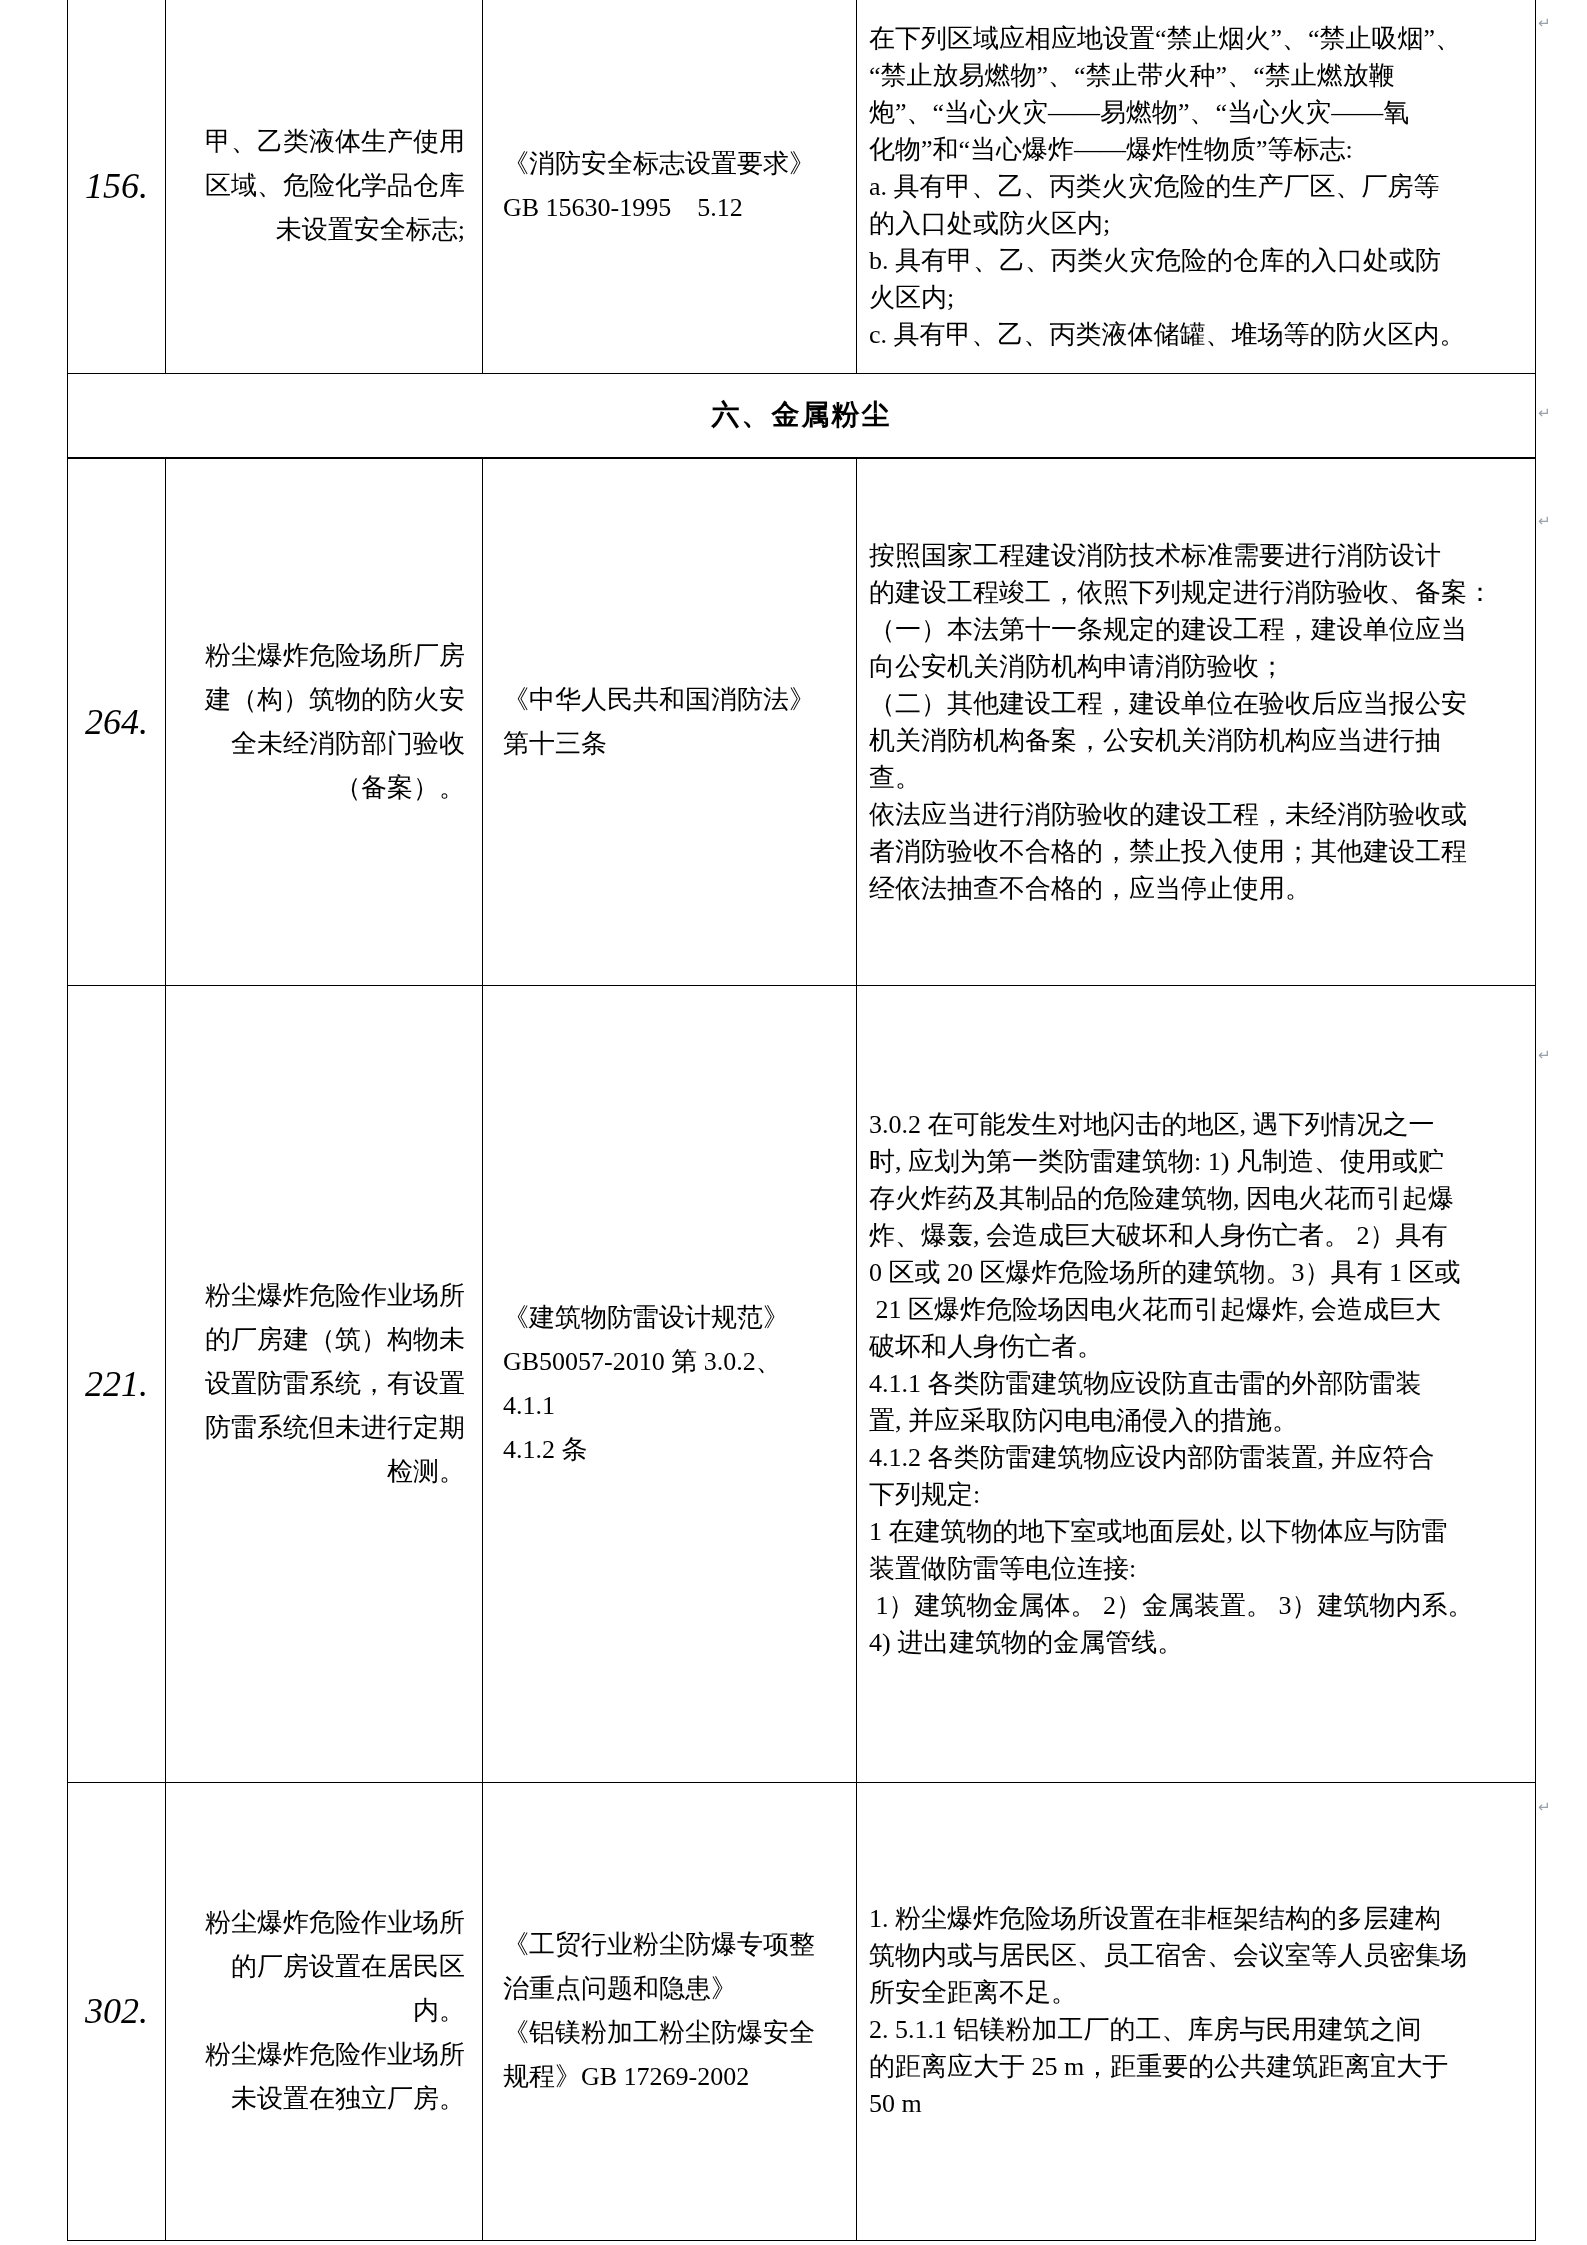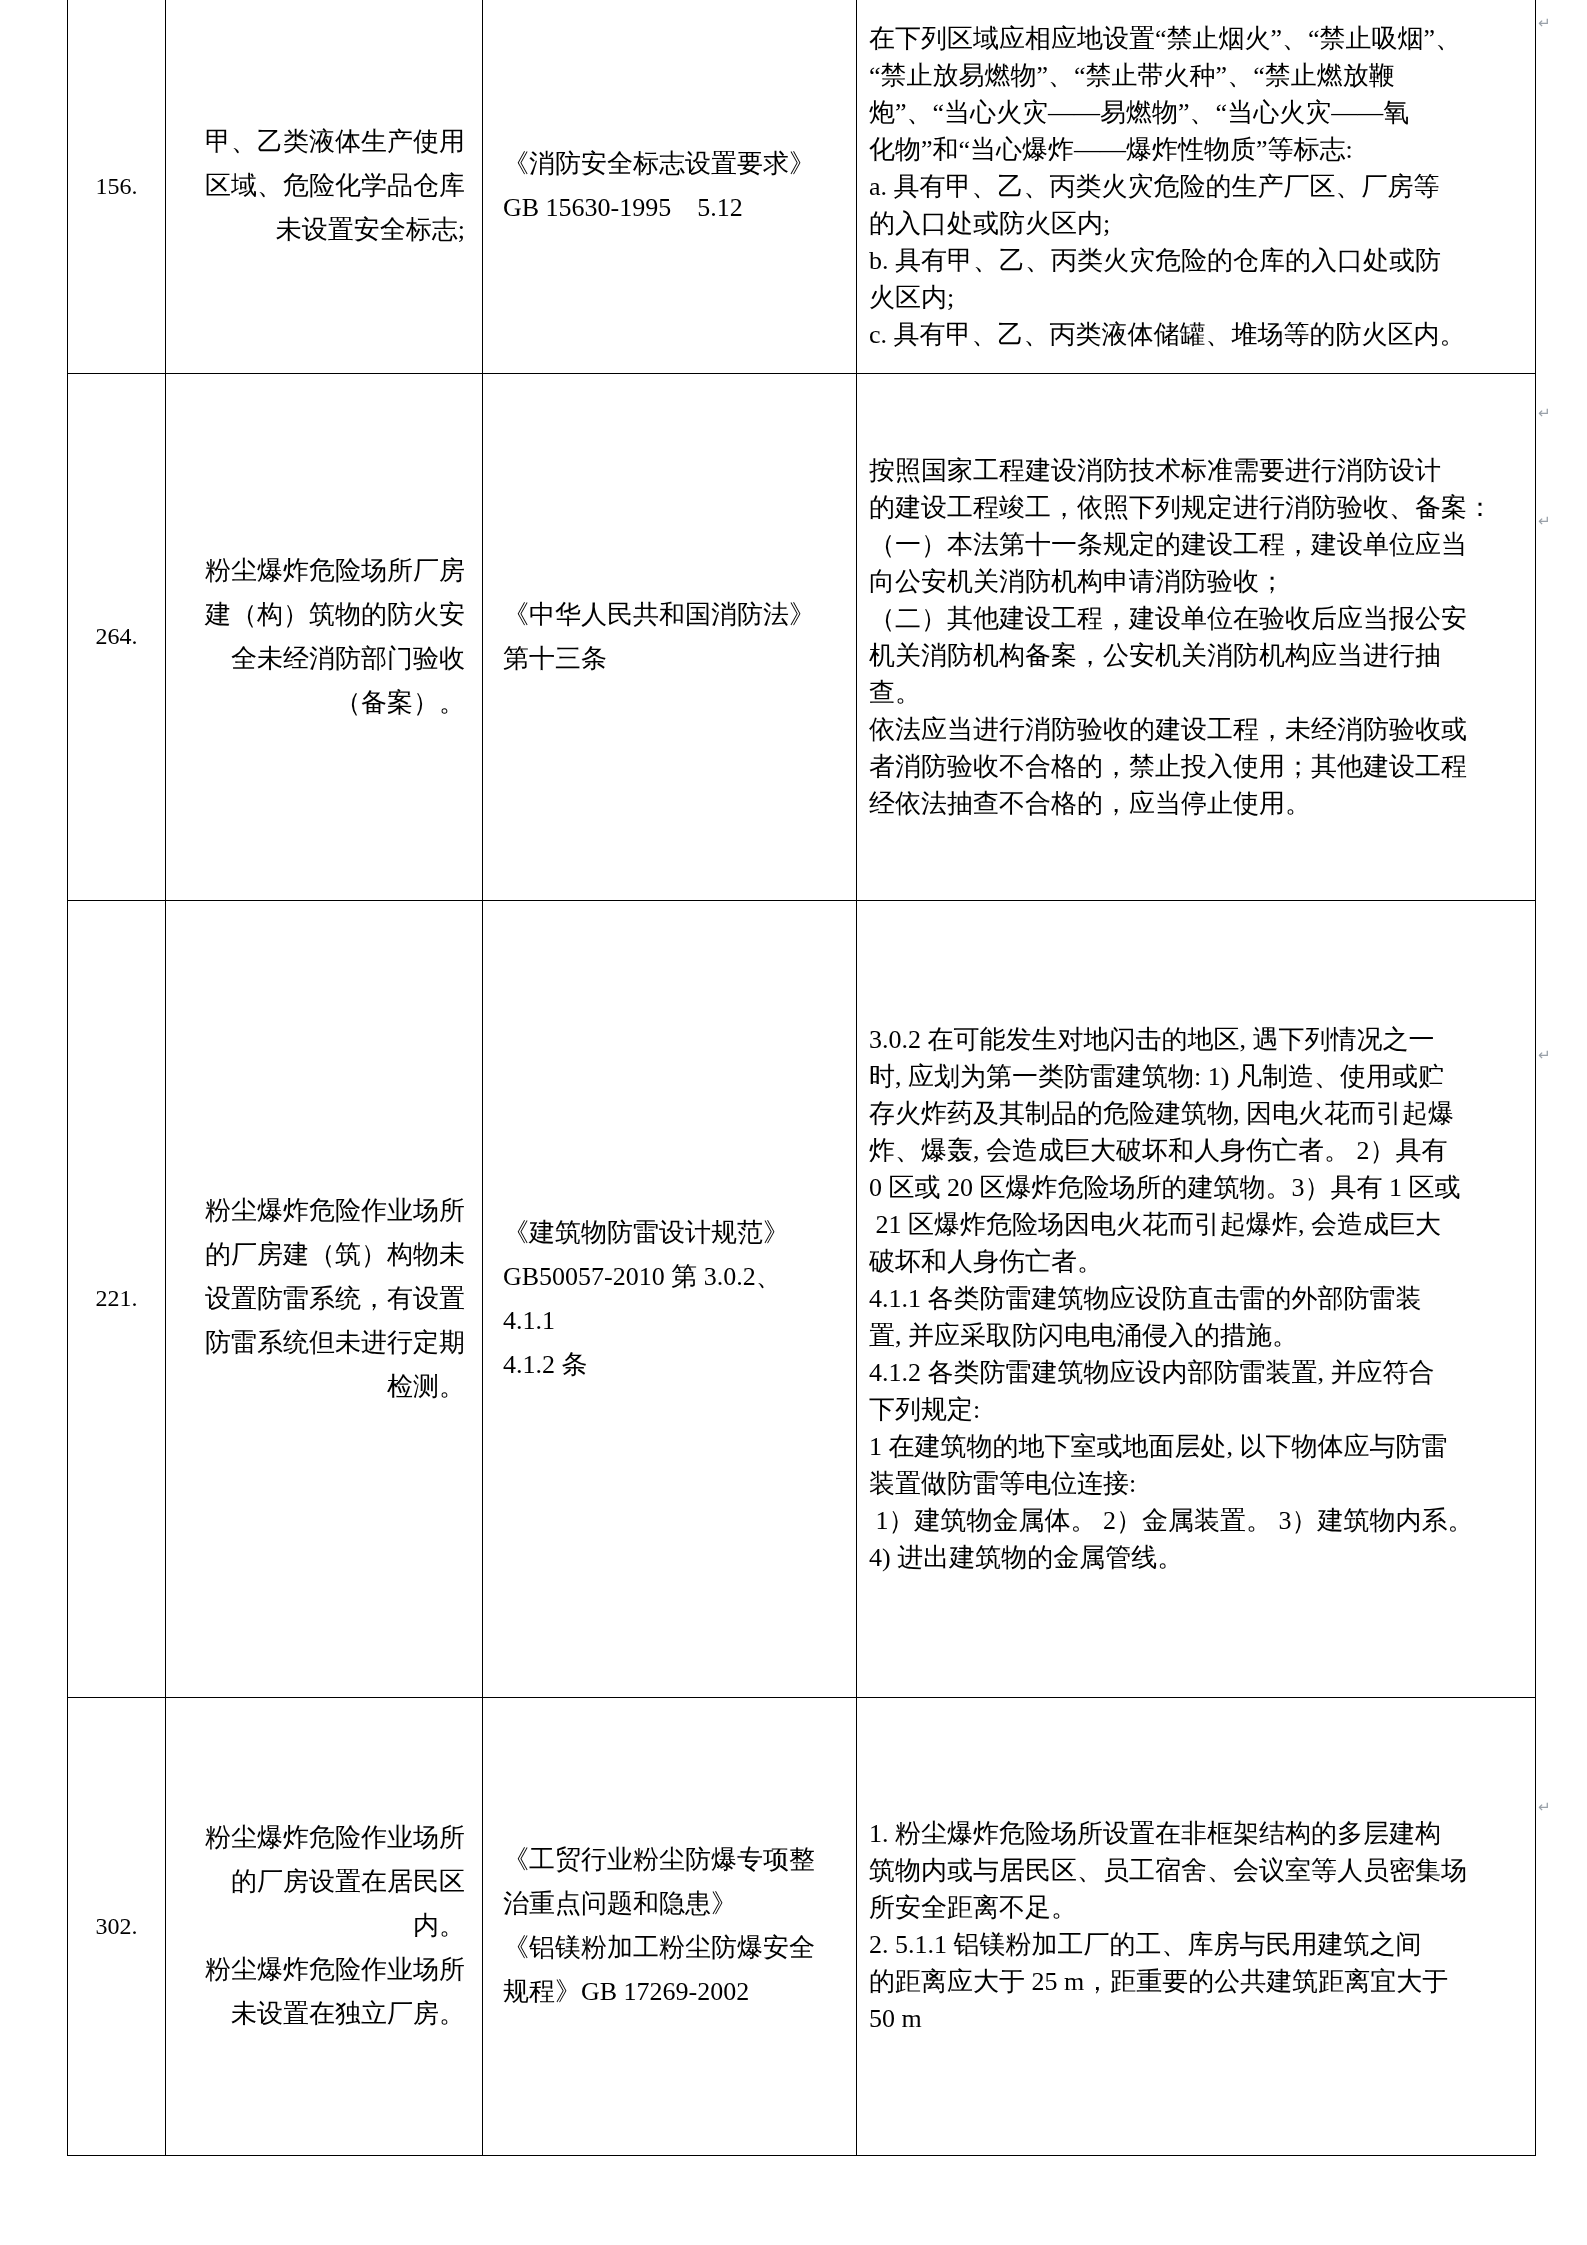--- a/index.html
+++ b/index.html
@@ -26,21 +26,22 @@
   tr.row-first td{border-top:none;margin-top:9px;}
 
   tr.h-156{height:373px;}
   tr.h-sec{height:85px;}
   tr.h-157{height:527px;}
   tr.h-158{height:797px;}
   tr.h-159{height:458px;}
 
   td.num{
     text-align:center;
-    font-size:24px;
+    font-size:36px;
+    font-style:italic;
   }
   td.problem{
     font-size:26px;
     line-height:44px;
     padding:0 17px;
     white-space:pre-wrap;
     text-align:right;
   }
   td.basis{
     font-size:26px;
@@ -105,20 +106,23 @@
 “禁止放易燃物”、“禁止带火种”、“禁止燃放鞭
 炮”、“当心火灾——易燃物”、“当心火灾——氧
 化物”和“当心爆炸——爆炸性物质”等标志:
 a. 具有甲、乙、丙类火灾危险的生产厂区、厂房等
 的入口处或防火区内;
 b. 具有甲、乙、丙类火灾危险的仓库的入口处或防
 火区内;
 c. 具有甲、乙、丙类液体储罐、堆场等的防火区内。</td>
     </tr>
 
+    <tr class="h-sec">
+      <td colspan="4" class="section-header">六、金属粉尘</td>
+    </tr>
 
     <tr class="h-157">
       <td class="num">264.</td>
       <td class="problem">粉尘爆炸危险场所厂房
 建（构）筑物的防火安
 全未经消防部门验收
 （备案）。</td>
       <td class="basis">《中华人民共和国消防法》
 第十三条</td>
       <td class="regulation">按照国家工程建设消防技术标准需要进行消防设计

